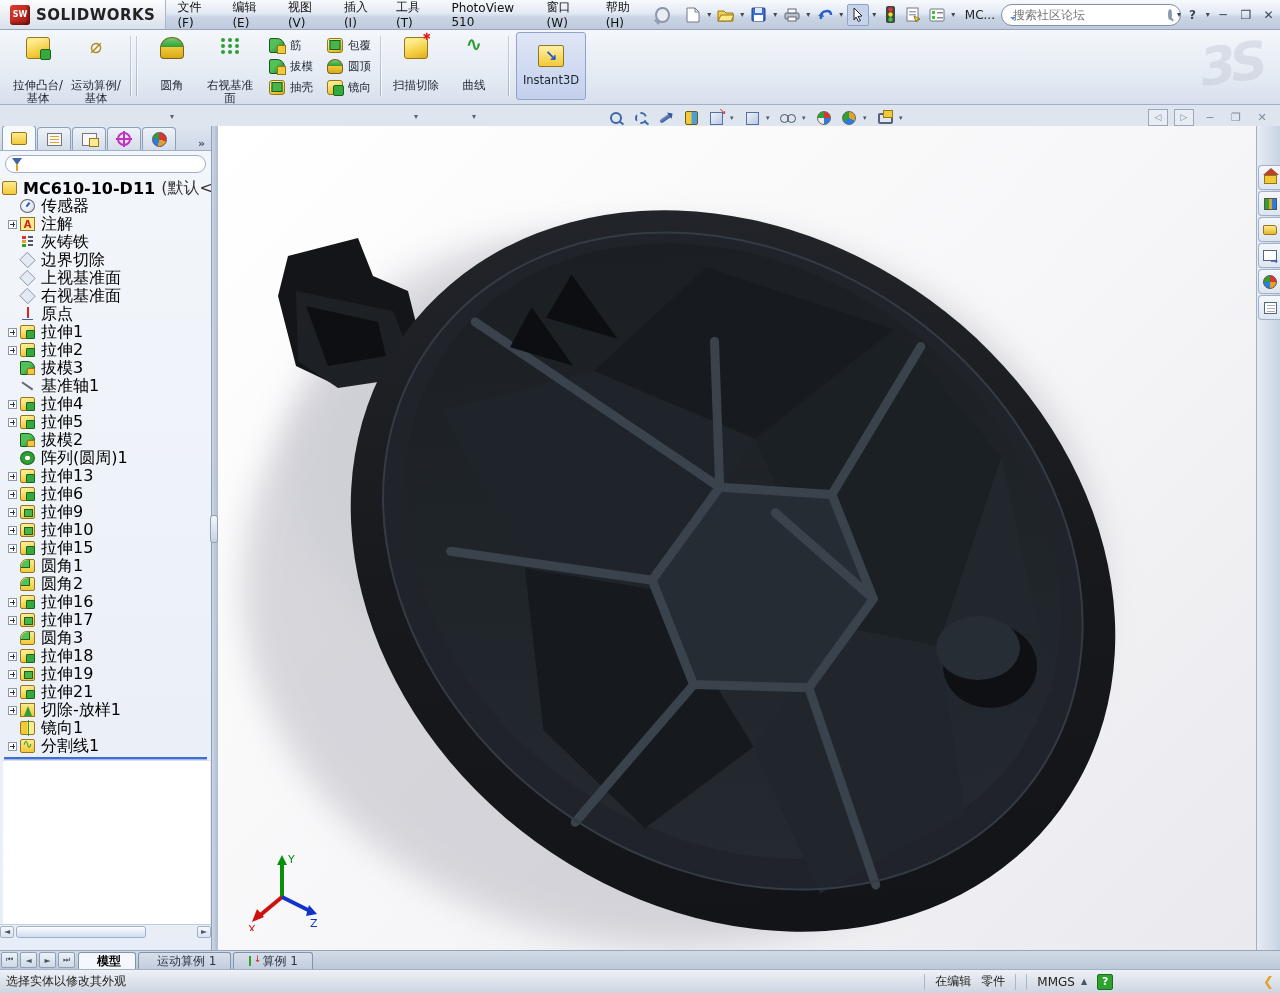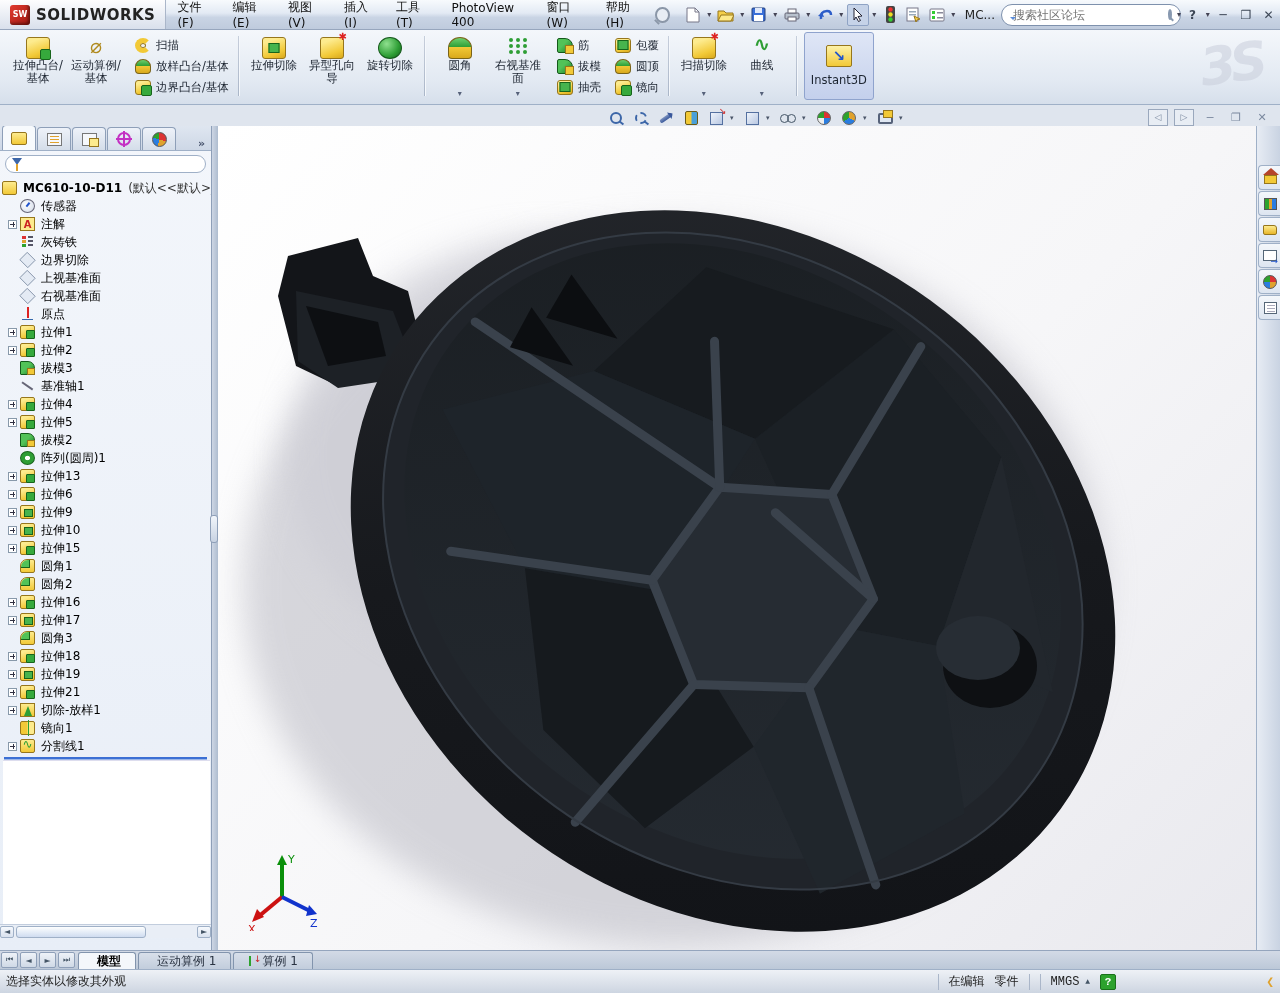--- a/index.html
+++ b/index.html
@@ -48,21 +48,21 @@
 
   
   #ribbon { left:0; top:30px; width:1280px; height:75px;
     background:linear-gradient(#f4f7fb,#e2e9f2 70%,#d6dfeb);
     border-bottom:1px solid #9fb0c7; display:flex; align-items:stretch; padding:2px 4px 4px 6px; }
   .rgroup { display:flex; align-items:stretch; gap:2px; padding:0 4px; }
   .rgsep { width:2px; margin:4px 2px; background:linear-gradient(#c6cedb,#aab6c8);
     border-right:1px solid #f5f8fc; }
   .bigbtn { width:56px; display:flex; flex-direction:column; align-items:center;
     justify-content:flex-start; padding-top:4px; border:1px solid transparent; border-radius:3px;
-    text-align:center; line-height:1.15; font-size:11.5px; color:#1c2430; }
+    text-align:center; line-height:1.15; font-size:11.5px; color:#1c2430;gap:20px; }
   .bigbtn .caret { margin-top:auto; font-size:8px; color:#56617a; padding-bottom:1px; }
   .smallcol { display:flex; flex-direction:column; justify-content:space-between; padding:3px 2px; }
   .smallbtn { display:flex; align-items:center; gap:5px; height:20px; padding:0 4px;
     border:1px solid transparent; border-radius:2px; font-size:11.5px; color:#1c2430; white-space:nowrap; }
   #instant3d { width:70px; margin-left:4px; background:linear-gradient(#dfe6f6,#c4d0ec);
     border:1px solid #8fa3cd; border-radius:3px; display:flex; flex-direction:column;
     align-items:center; justify-content:center; gap:6px; font-size:11.5px; color:#1c2430; }
   #dswatermark { right:18px; top:34px; font-size:52px; font-style:italic; font-weight:bold;
     color:#c9cedb; opacity:.55; letter-spacing:-6px; transform:rotate(-8deg); user-select:none; }
 
@@ -167,21 +167,21 @@
 
   #filterwrap { padding:4px 5px; }
   #filterbox { height:18px; background:#fff; border:1px solid #9fb0c7; border-radius:9px;
     display:flex; align-items:center; padding:0 6px; gap:4px; }
   .funnel { width:0; height:0; border:5px solid transparent; border-top:7px solid #3c66a8; position:relative; }
   .funnel::after { content:""; position:absolute; left:-1px; top:-1px; width:2px; height:7px; background:#e0a22d; }
   #filterbox input { border:none; outline:none; flex:1; font-size:11px; background:transparent; font-family:inherit; }
 
   #tree { padding:2px 0 0 2px; }
   .trow { display:flex; align-items:center; height:18px; white-space:nowrap; }
-  .trow .lbl { padding:0 3px; font-size:12px; color:#000; }
+  .trow .lbl { padding:0 3px; font-size:16px; color:#000; }
   .plusbox { width:9px; height:9px; border:1px solid #8899aa; background:#fff; margin:0 3px 0 2px;
     position:relative; flex:none; }
   .plusbox::before { content:""; position:absolute; left:1px; right:1px; top:50%; height:1px; background:#334; }
   .plusbox::after { content:""; position:absolute; top:1px; bottom:1px; left:50%; width:1px; background:#334; }
   .noplus { visibility:hidden; }
   .ti { width:15px; height:14px; margin-right:3px; position:relative; flex:none; }
   .ti-root { background:linear-gradient(#fdeB8e,#f2c937); border:1px solid #96761c; border-radius:2px; }
   .i-sensor { border-radius:50%; background:radial-gradient(circle at 40% 40%,#fff,#cfd8e6); border:1px solid #667; }
   .i-sensor::after { content:""; position:absolute; left:6px; top:2px; width:1.5px; height:5px; background:#2255cc; transform:rotate(40deg); }
   .i-note { background:#fff; border:1px solid #96761c; }
@@ -265,21 +265,21 @@
     background:linear-gradient(#d8dfea,#c2cddc); font-size:12px; color:#2a3342; }
   .btab.active { background:#f4f7fb; font-weight:bold; color:#000; }
   .btab .sim-ico { width:10px; height:10px; position:relative; }
   .btab .sim-ico::before { content:""; position:absolute; left:1px; top:0; width:2px; height:10px; background:#2da22d; }
   .btab .sim-ico::after { content:"↓"; position:absolute; right:-3px; top:-2px; color:#c22; font-size:9px; }
 
   
   #statusbar { left:0; top:969px; width:1280px; height:24px;
     background:linear-gradient(#eef1f6,#cdd5e1); border-top:1px solid #9fb0c7;
     display:flex; align-items:center; padding:0 6px; color:#222; }
-  #statusright { margin-left:auto; display:flex; align-items:center; gap:10px;font-family:Liberation Mono, monospace; }
+  #statusright { margin-left:auto; display:flex; align-items:center; gap:10px; }
   .st-sep { width:1px; height:16px; background:#aab6c9; }
   .helpq { width:16px; height:16px; background:#2da22d; color:#fff; font-weight:bold; font-size:11px;
     display:flex; align-items:center; justify-content:center; border:1px solid #1a701a; border-radius:2px; }
   .flyout-arrow { color:#e0a22d; font-size:13px; font-weight:bold; }
 </style>
 </head>
 <body>
 
 <div id="app">
 
@@ -304,21 +304,21 @@
 
         <div class="menu-item">
           <span>插入(I)</span>
         </div>
 
         <div class="menu-item">
           <span>工具(T)</span>
         </div>
 
         <div class="menu-item">
-          <span>PhotoView 400</span>
+          <span>PhotoView 510</span>
         </div>
 
         <div class="menu-item">
           <span>窗口(W)</span>
         </div>
 
         <div class="menu-item">
           <span>帮助(H)</span>
         </div>
       </div>
@@ -417,56 +417,22 @@
         <div class="bigbtn">
           <span class="ic ic24 cube acc-garrow"></span>
           <span>拉伸凸台/基体</span>
         </div>
 
         <div class="bigbtn">
           <span class="ic ic24 revolve"></span>
           <span>运动算例/基体</span>
         </div>
       </div>
-    <div class="smallcol">
-
-        <div class="smallbtn">
-          <span class="ic ic16 donut"></span>
-          <span>扫描</span>
-        </div>
-
-        <div class="smallbtn">
-          <span class="ic ic16 halfball"></span>
-          <span>放样凸台/基体</span>
-        </div>
-
-        <div class="smallbtn">
-          <span class="ic ic16 cube acc-garrow"></span>
-          <span>边界凸台/基体</span>
-        </div>
-      </div>
     <div class="rgsep"></div>
 
-    <div class="rgroup">
-
-        <div class="bigbtn">
-          <span class="ic ic24 cube acc-gsq"></span>
-          <span>拉伸切除</span>
-        </div>
-
-        <div class="bigbtn">
-          <span class="ic ic24 cube acc-red"></span>
-          <span>异型孔向导</span>
-        </div>
-
-        <div class="bigbtn">
-          <span class="ic ic24 ball"></span>
-          <span>旋转切除</span>
-        </div>
-      </div>
     <div class="rgsep"></div>
 
     <div class="rgroup">
 
         <div class="bigbtn">
           <span class="ic ic24 halfball"></span>
           <span>圆角</span>
           <span class="caret">▾</span>
         </div>
 

